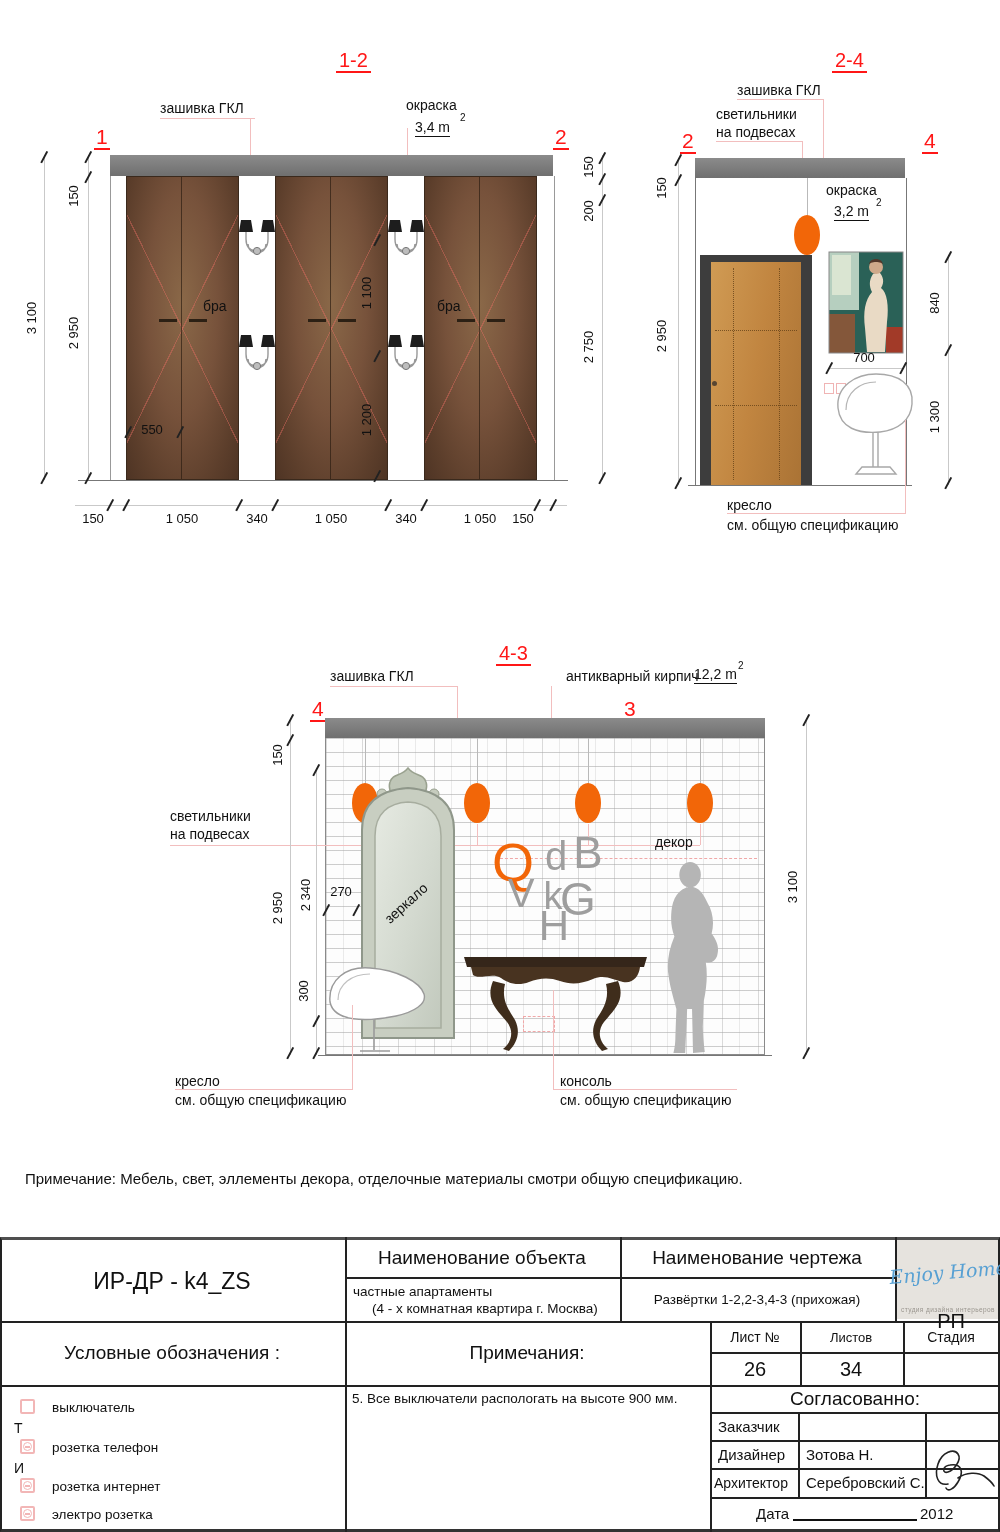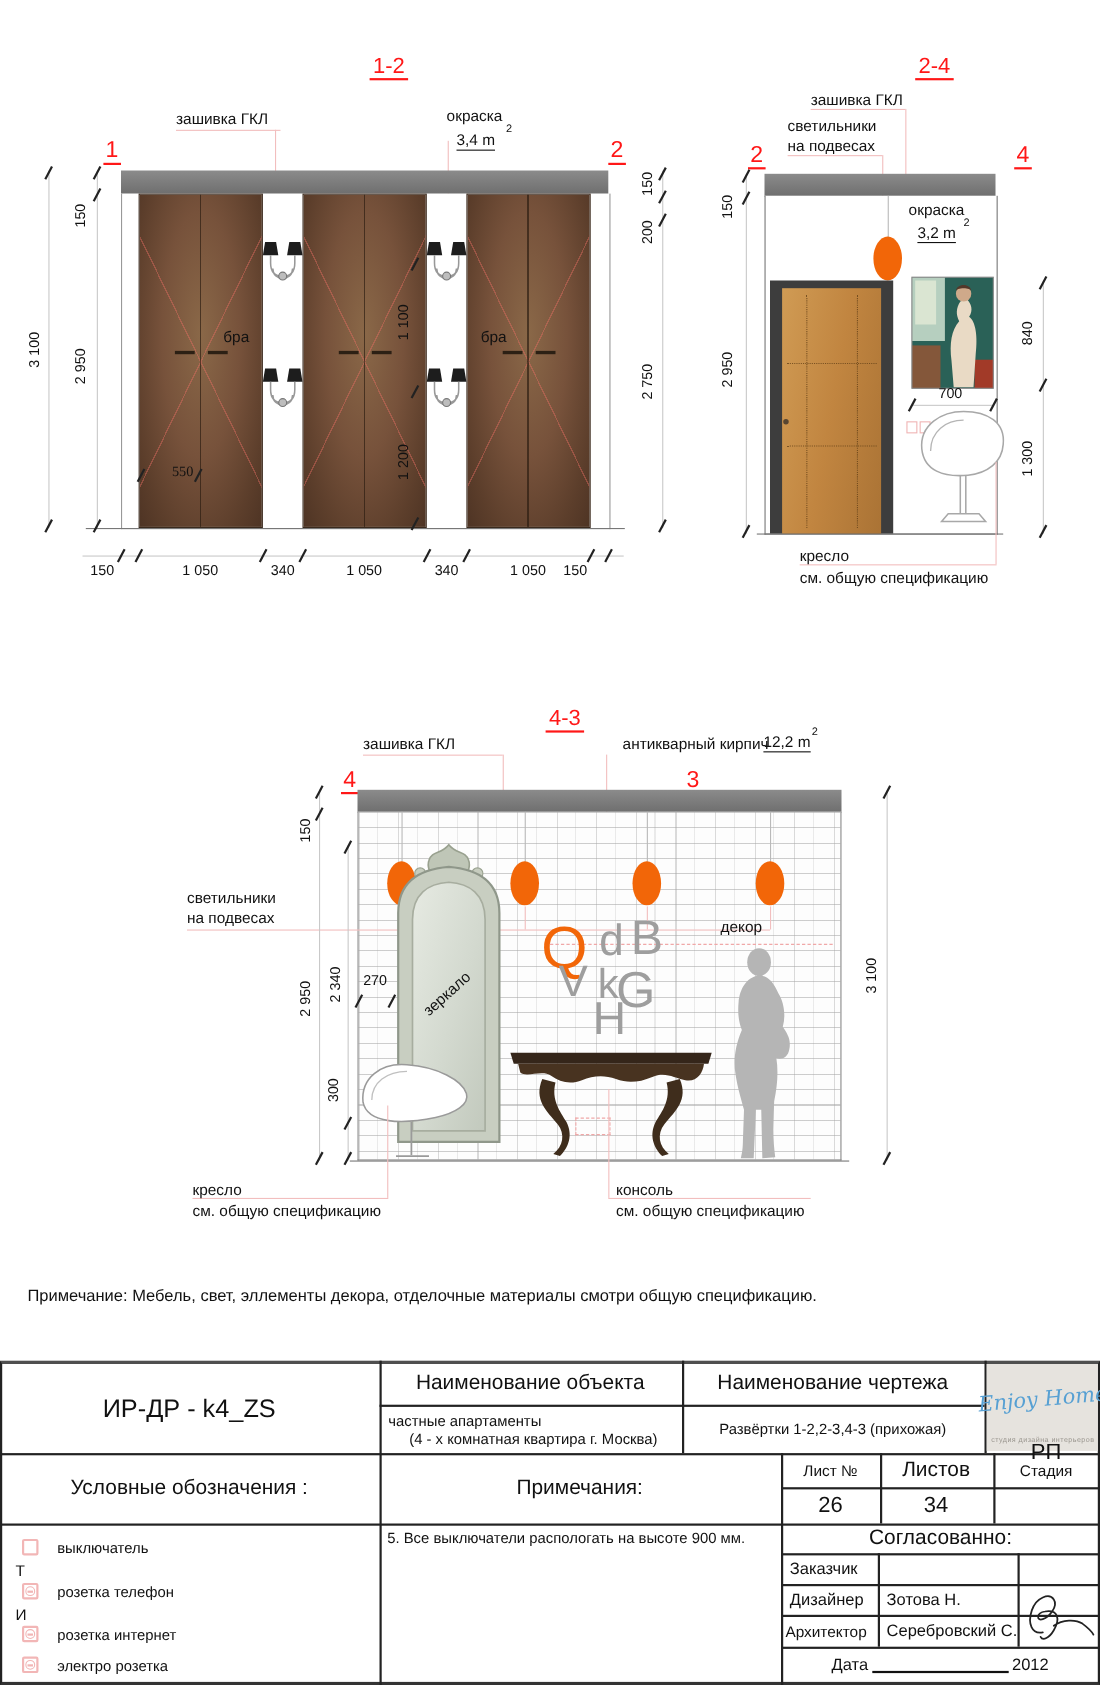--- a/index.html
+++ b/index.html
@@ -138,21 +138,21 @@
     <div class="dim v" style="left:588px;top:167px;">150</div>
     <div class="dim v" style="left:588px;top:211px;">200</div>
     <div class="dim v" style="left:588px;top:347px;">2 750</div>
     <div class="tick" style="left:377px;top:240px;"></div>
     <div class="tick" style="left:377px;top:356px;"></div>
     <div class="tick" style="left:377px;top:476px;"></div>
     <div class="dim v" style="left:366px;top:293px;">1 100</div>
     <div class="dim v" style="left:366px;top:420px;">1 200</div>
     <div class="tick" style="left:128px;top:432px;"></div>
     <div class="tick" style="left:180px;top:432px;"></div>
-    <div class="dim" style="left:166px;top:429px;font-family:Liberation Serif, serif;">550</div>
+    <div class="dim" style="left:152px;top:429px;">550</div>
 
     <div class="dlh" style="left:75px;top:505px;width:492px;"></div>
     <div class="tick" style="left:110px;top:505px;"></div>
     <div class="tick" style="left:126px;top:505px;"></div>
     <div class="tick" style="left:239px;top:505px;"></div>
     <div class="tick" style="left:275px;top:505px;"></div>
     <div class="tick" style="left:388px;top:505px;"></div>
     <div class="tick" style="left:424px;top:505px;"></div>
     <div class="tick" style="left:537px;top:505px;"></div>
     <div class="tick" style="left:553px;top:505px;"></div>
@@ -372,21 +372,21 @@
     <div class="tb" style="left:757px;top:1258px;">Наименование чертежа</div>
     <div class="tbc" style="left:757px;top:1299px;">Развёртки 1-2,2-3,4-3 (прихожая)</div>
 
     <div class="logo-cell" style="left:897px;top:1240px;width:101px;height:79px;"></div>
     <div class="logo-script" style="left:948px;top:1272px;">Enjoy Home</div>
     <div class="logo-sub" style="left:948px;top:1306px;">студия дизайна интерьеров</div>
 
     <div class="tb" style="left:172px;top:1353px;">Условные обозначения :</div>
     <div class="tb" style="left:527px;top:1353px;">Примечания:</div>
     <div class="tbc" style="left:755px;top:1337px;font-size:14px;">Лист №</div>
-    <div class="tbc" style="left:851px;top:1337px;font-size:19px;">Листов</div>
+    <div class="tbc" style="left:851px;top:1337px;font-size:13px;">Листов</div>
     <div class="tbc" style="left:951px;top:1337px;font-size:14px;">Стадия</div>
     <div class="tbv" style="left:755px;top:1369px;">26</div>
     <div class="tbv" style="left:851px;top:1369px;">34</div>
     <div class="tbv" style="left:951px;top:1321px;">РП</div>
 
     <div class="lgicon" style="left:20px;top:1399px;"></div>
     <div class="lglbl" style="left:52px;top:1400px;">выключатель</div>
     <div class="lgprefix" style="left:14px;top:1420px;">Т</div>
     <div class="lgicon socket" style="left:20px;top:1439px;"></div>
     <div class="lglbl" style="left:52px;top:1440px;">розетка телефон</div>

